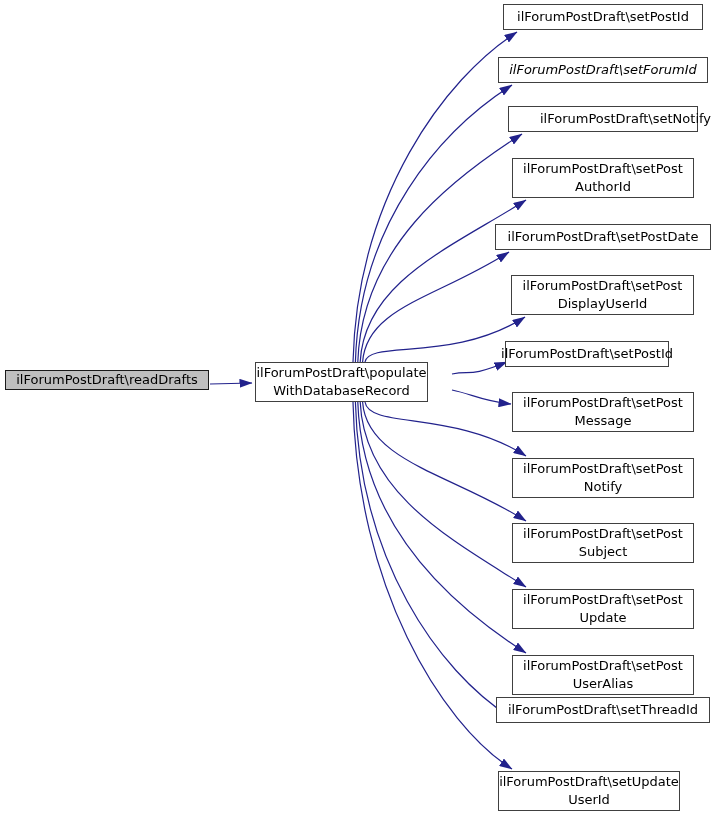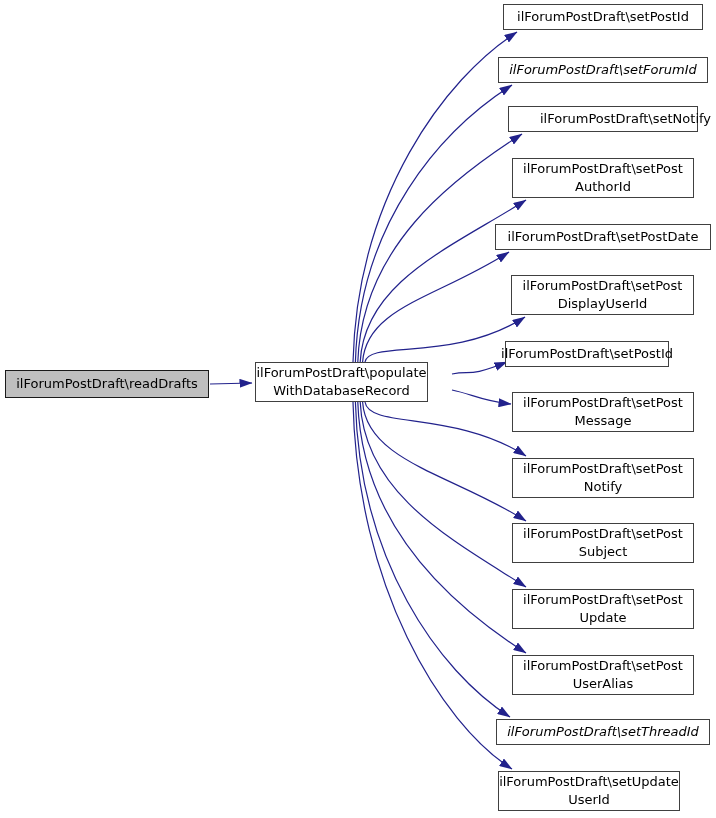--- a/index.html
+++ b/index.html
@@ -50,21 +50,21 @@
       <path d="M365,402 C369,429 454,410 526,456" fill="none" stroke="#22228c" stroke-width="1.2" marker-end="url(#arrow)"></path>
       <path d="M362.6,402 C366.6,461.5 454,475 526,521" fill="none" stroke="#22228c" stroke-width="1.2" marker-end="url(#arrow)"></path>
       <path d="M360.2,402 C364.2,494.5 454,541 526,587" fill="none" stroke="#22228c" stroke-width="1.2" marker-end="url(#arrow)"></path>
       <path d="M357.8,402 C361.8,527.5 454,607 526,653" fill="none" stroke="#22228c" stroke-width="1.2" marker-end="url(#arrow)"></path>
       <path d="M355.4,402 C359.4,559.5 438,671 510,717" fill="none" stroke="#22228c" stroke-width="1.2" marker-end="url(#arrow)"></path>
       <path d="M353,402 C357,585.5 440,723 512,769" fill="none" stroke="#22228c" stroke-width="1.2" marker-end="url(#arrow)"></path>
       <path d="M452,374 C472,370 467,378 507,362" fill="none" stroke="#22228c" stroke-width="1.2" marker-end="url(#arrow)"></path>
       <path d="M452,390 C472,394 481,401 511,404" fill="none" stroke="#22228c" stroke-width="1.2" marker-end="url(#arrow)"></path>
       <path d="M210,384 L252,383" fill="none" stroke="#22228c" stroke-width="1.2" marker-end="url(#arrow)"></path>
     </svg>
-<div class="node current" style="left: 5px; top: 370px; width: 204px; height: 28px;">ilForumPostDraft\readDrafts</div>
+<div class="node current" style="left: 5px; top: 370px; width: 204px; height: 20px;">ilForumPostDraft\readDrafts</div>
     <div class="node" style="left: 255px; top: 362px; width: 173px; height: 40px;">ilForumPostDraft\populate
 WithDatabaseRecord</div>
     <div class="node" style="left: 503px; top: 4px; width: 200px; height: 26px;">ilForumPostDraft\setPostId</div>
     <div class="node" style="left: 498px; top: 57px; width: 210px; height: 26px; font-style: italic;">ilForumPostDraft\setForumId</div>
     <div class="node" style="left: 508px; top: 106px; width: 190px; height: 26px; padding-left: 45px;">ilForumPostDraft\setNotify</div>
     <div class="node" style="left: 512px; top: 158px; width: 182px; height: 40px;">ilForumPostDraft\setPost
 AuthorId</div>
     <div class="node" style="left: 495px; top: 224px; width: 216px; height: 26px;">ilForumPostDraft\setPostDate</div>
     <div class="node" style="left: 511px; top: 275px; width: 183px; height: 40px;">ilForumPostDraft\setPost
 DisplayUserId</div>
@@ -72,16 +72,16 @@
     <div class="node" style="left: 512px; top: 392px; width: 182px; height: 40px;">ilForumPostDraft\setPost
 Message</div>
     <div class="node" style="left: 512px; top: 458px; width: 182px; height: 40px;">ilForumPostDraft\setPost
 Notify</div>
     <div class="node" style="left: 512px; top: 523px; width: 182px; height: 40px;">ilForumPostDraft\setPost
 Subject</div>
     <div class="node" style="left: 512px; top: 589px; width: 182px; height: 40px;">ilForumPostDraft\setPost
 Update</div>
     <div class="node" style="left: 512px; top: 655px; width: 182px; height: 40px;">ilForumPostDraft\setPost
 UserAlias</div>
-    <div class="node" style="left: 496px; top: 719px; width: 214px; height: 26px; font-style: italic;">ilForumPostDraft\setThreadId</div>
+    <div class="node" style="left: 496px; top: 697px; width: 214px; height: 26px;">ilForumPostDraft\setThreadId</div>
     <div class="node" style="left: 498px; top: 771px; width: 182px; height: 40px;">ilForumPostDraft\setUpdate
 UserId</div>
   </div>
 
 </body></html>

